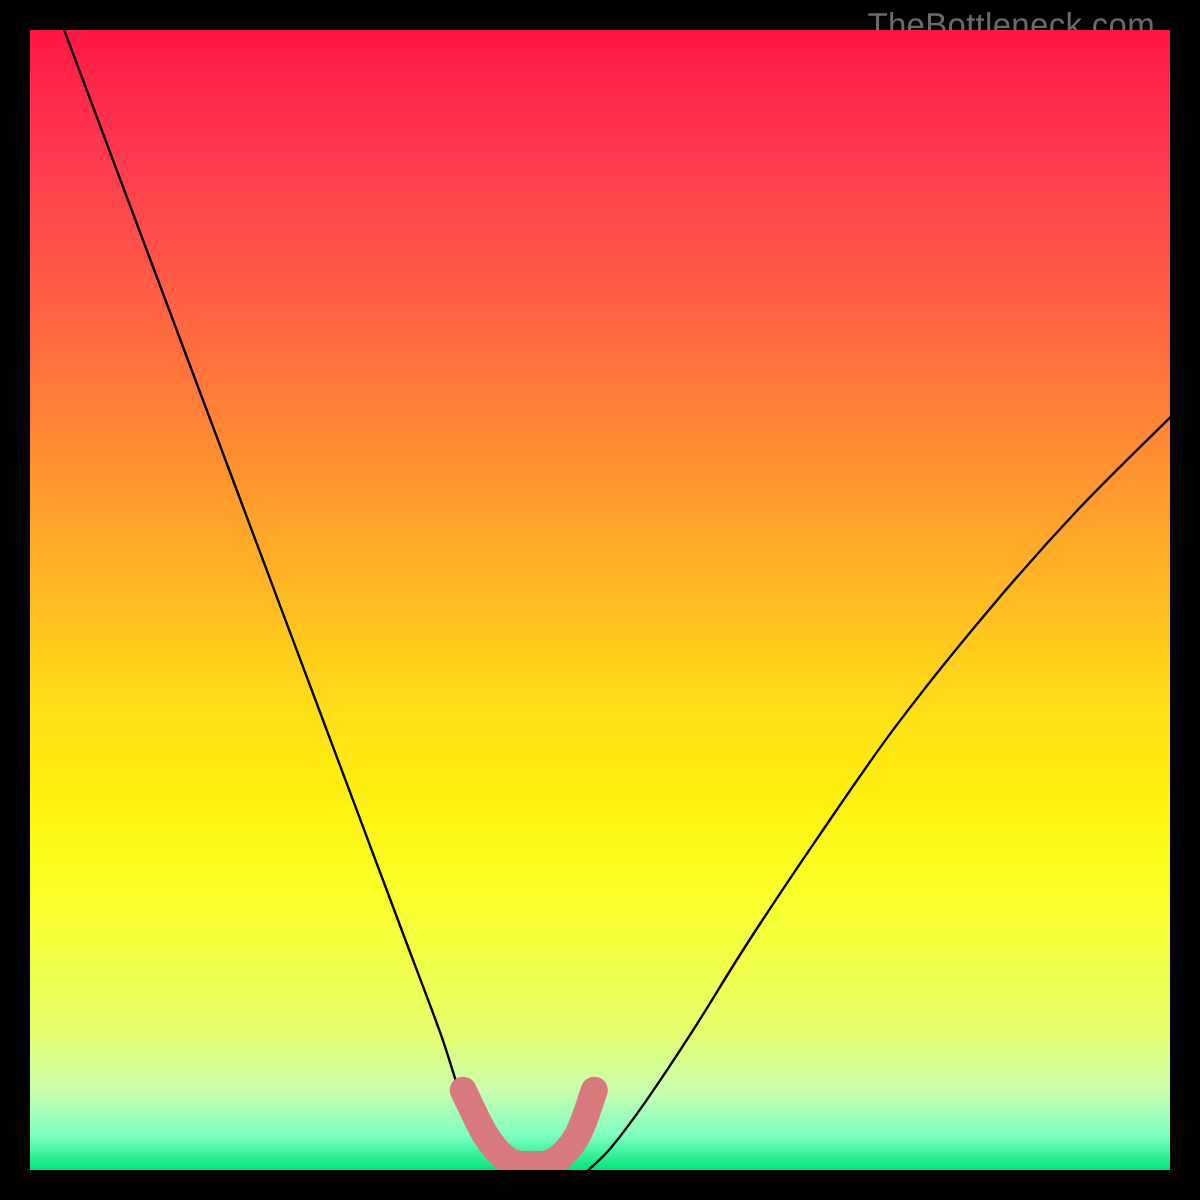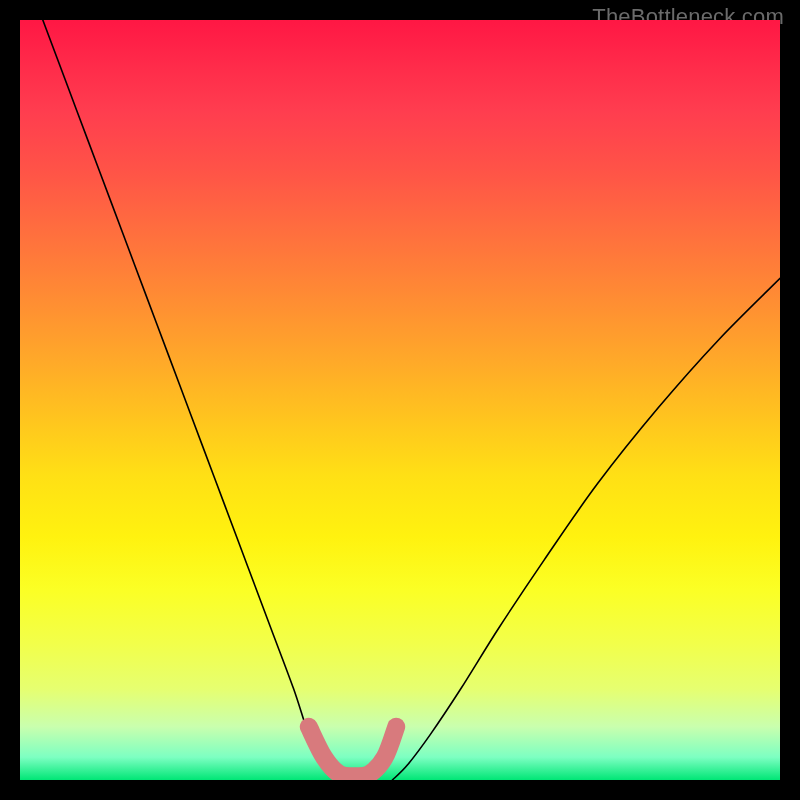--- a/index.html
+++ b/index.html
@@ -38,21 +38,21 @@
       #f2ff4a 82%,
       #e6ff70 88%,
       #c9ffae 93%,
       #7dffc2 97%,
       #00e676 100%
     );
   }
   .watermark {
     position: absolute;
     top: 4px;
-    right: 16px;
+    right: 30px;
     color: #6b6b6b;
     font-size: 22px;
     letter-spacing: 0.2px;
     user-select: none;
   }
   svg.curves {
     position: absolute;
     left: 0;
     top: 0;
     width: 760px;

